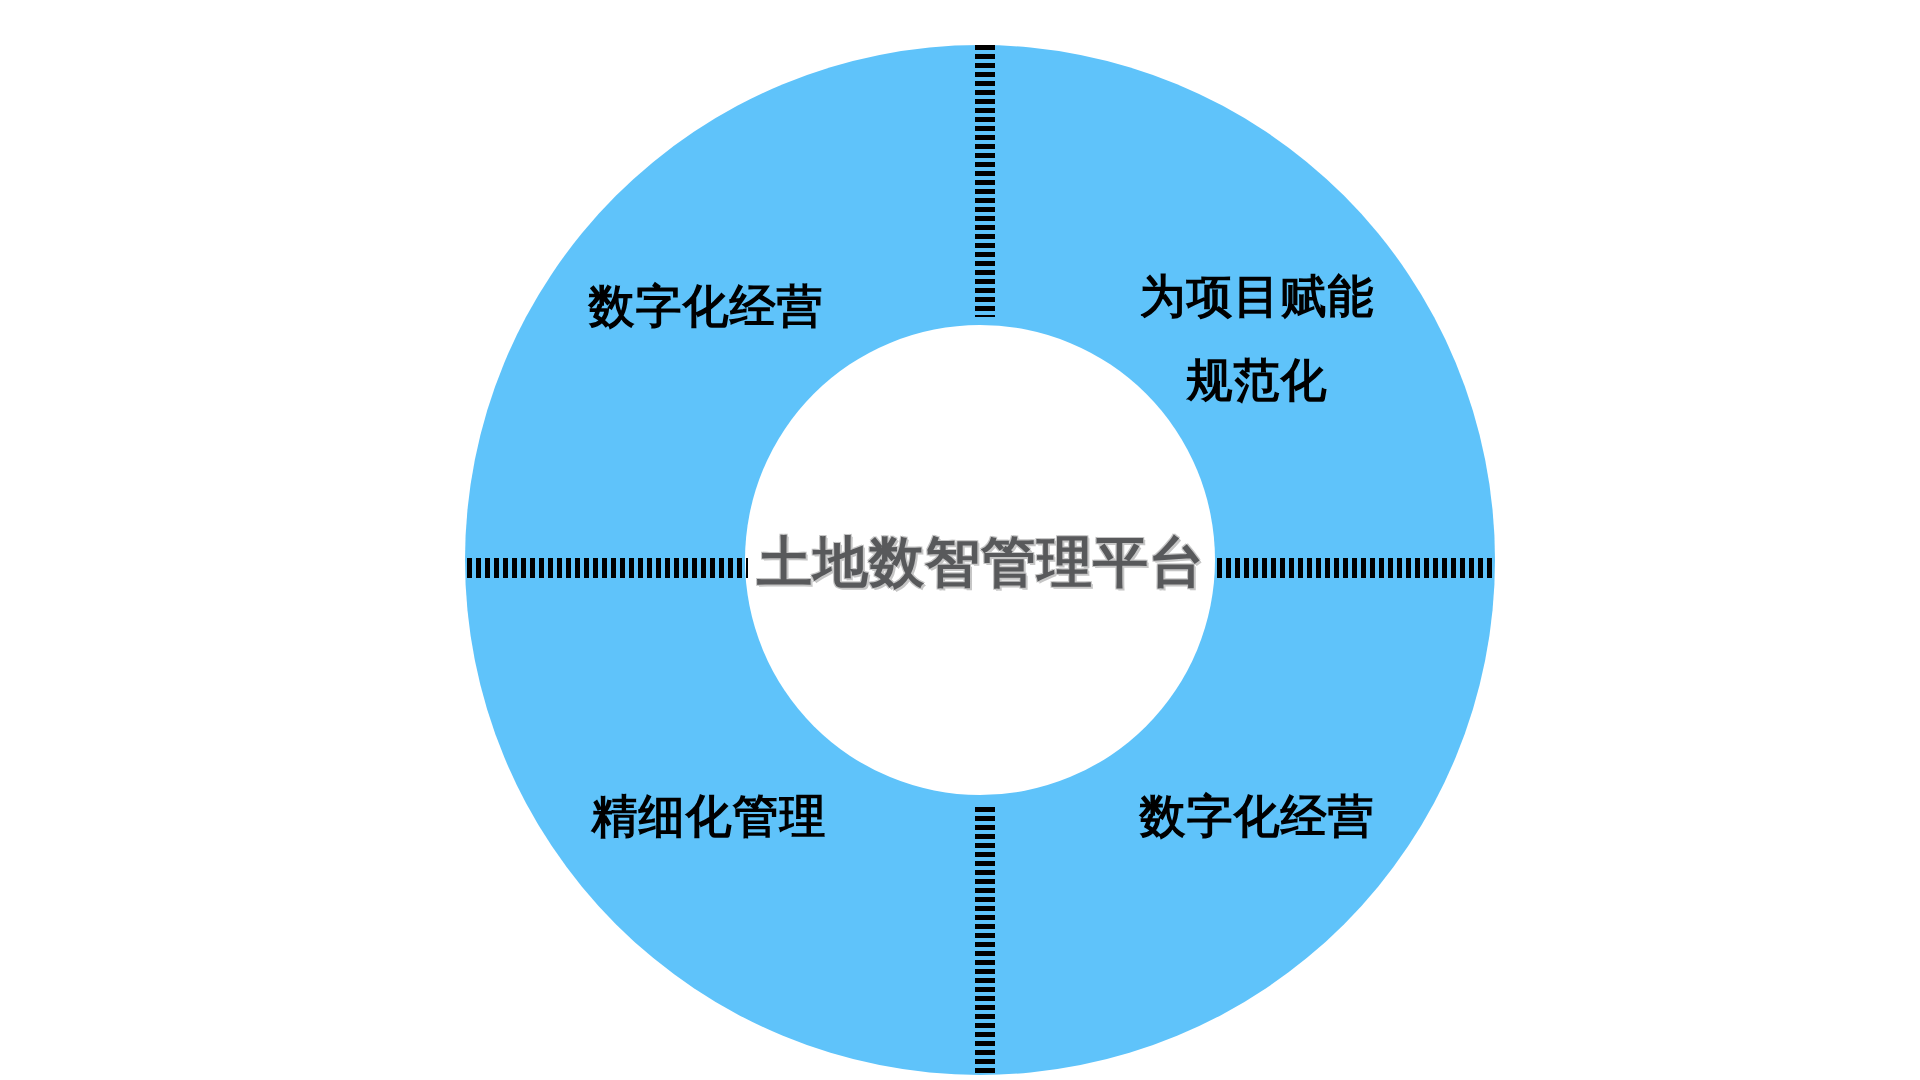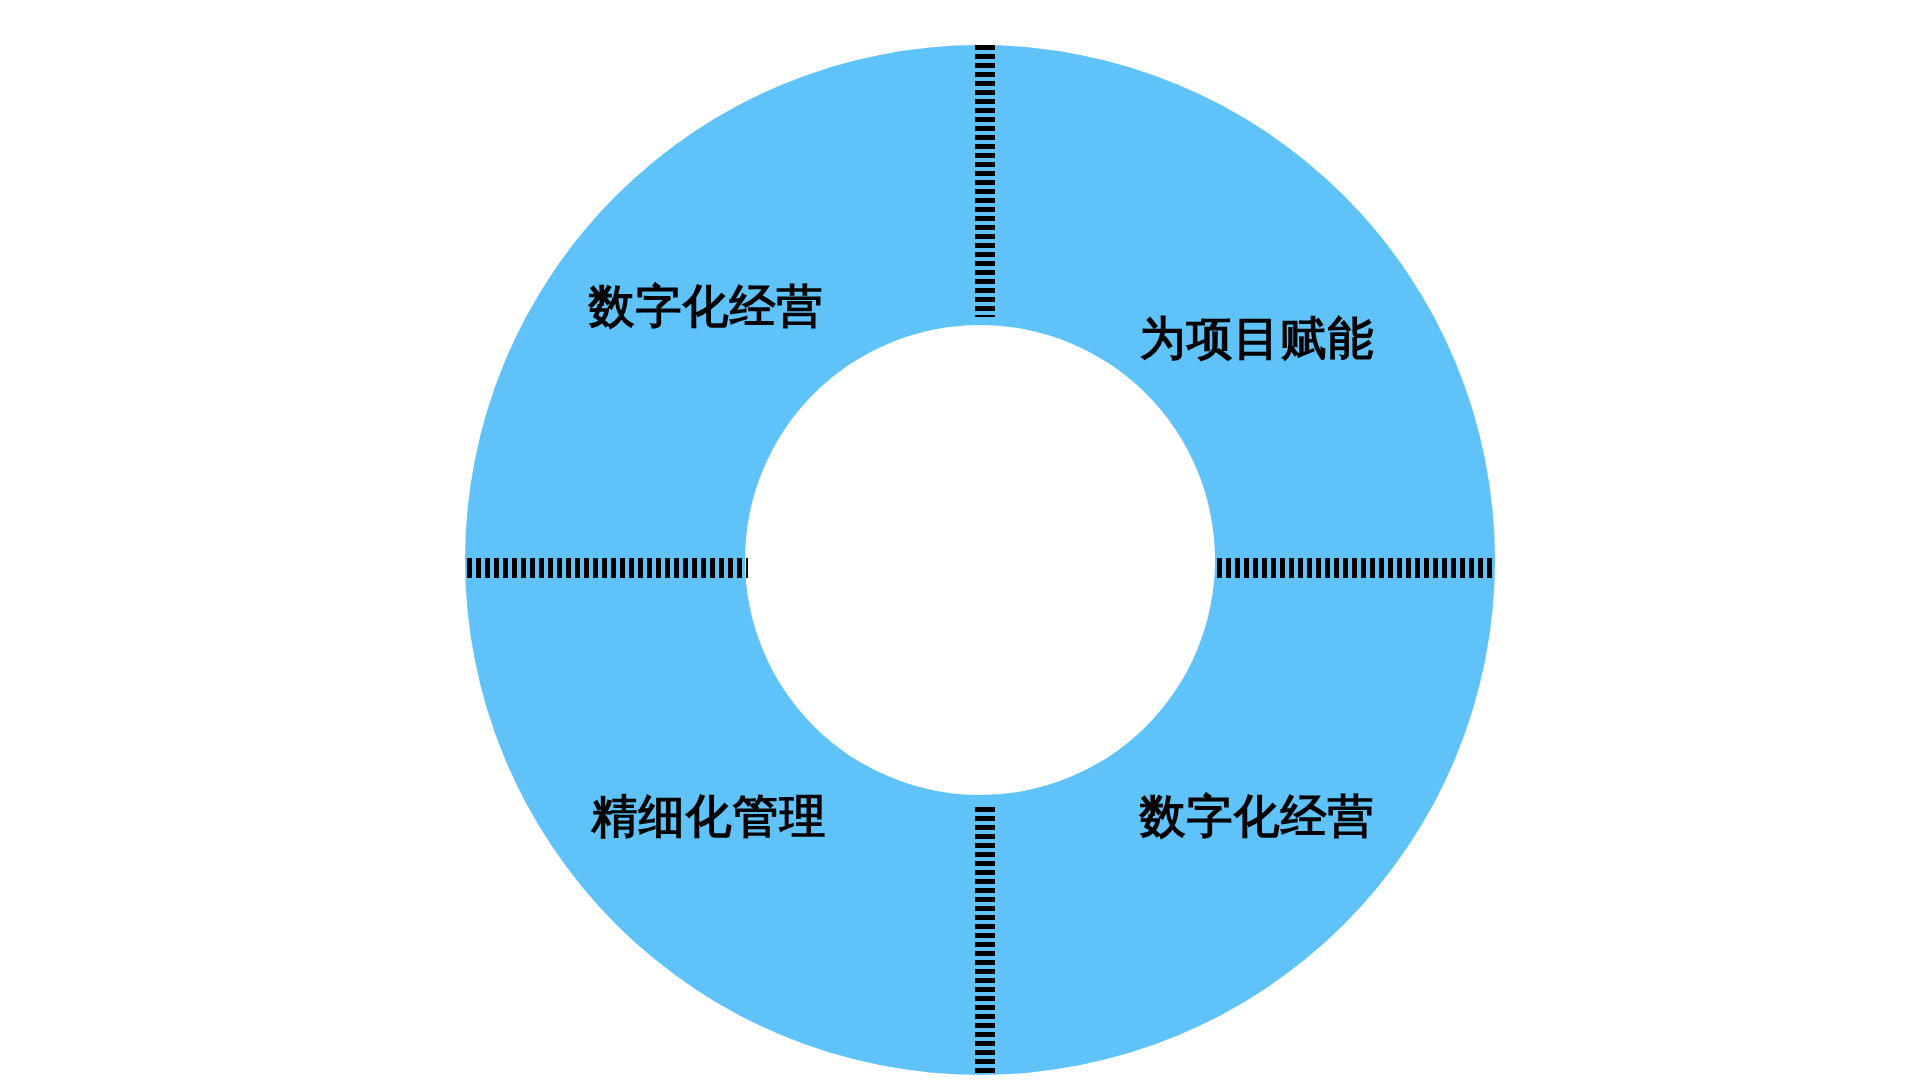--- a/index.html
+++ b/index.html
@@ -121,20 +121,22 @@
 
   <div class="divider vertical divider-top"></div>
   <div class="divider vertical divider-bottom"></div>
   <div class="divider horizontal divider-left"></div>
   <div class="divider horizontal divider-right"></div>
 
   <div class="quad-label quad-top-left">数字化经营</div>
 
   <div class="quad-label quad-top-right">
     <div>为项目赋能</div>
+    <div>规范化</div>
   </div>
 
   <div class="quad-label quad-bottom-left">精细化管理</div>
 
   <div class="quad-label quad-bottom-right">数字化经营</div>
 
+  <div class="center-title">土地数智管理平台</div>
 
 </div>
 
 </body></html>

